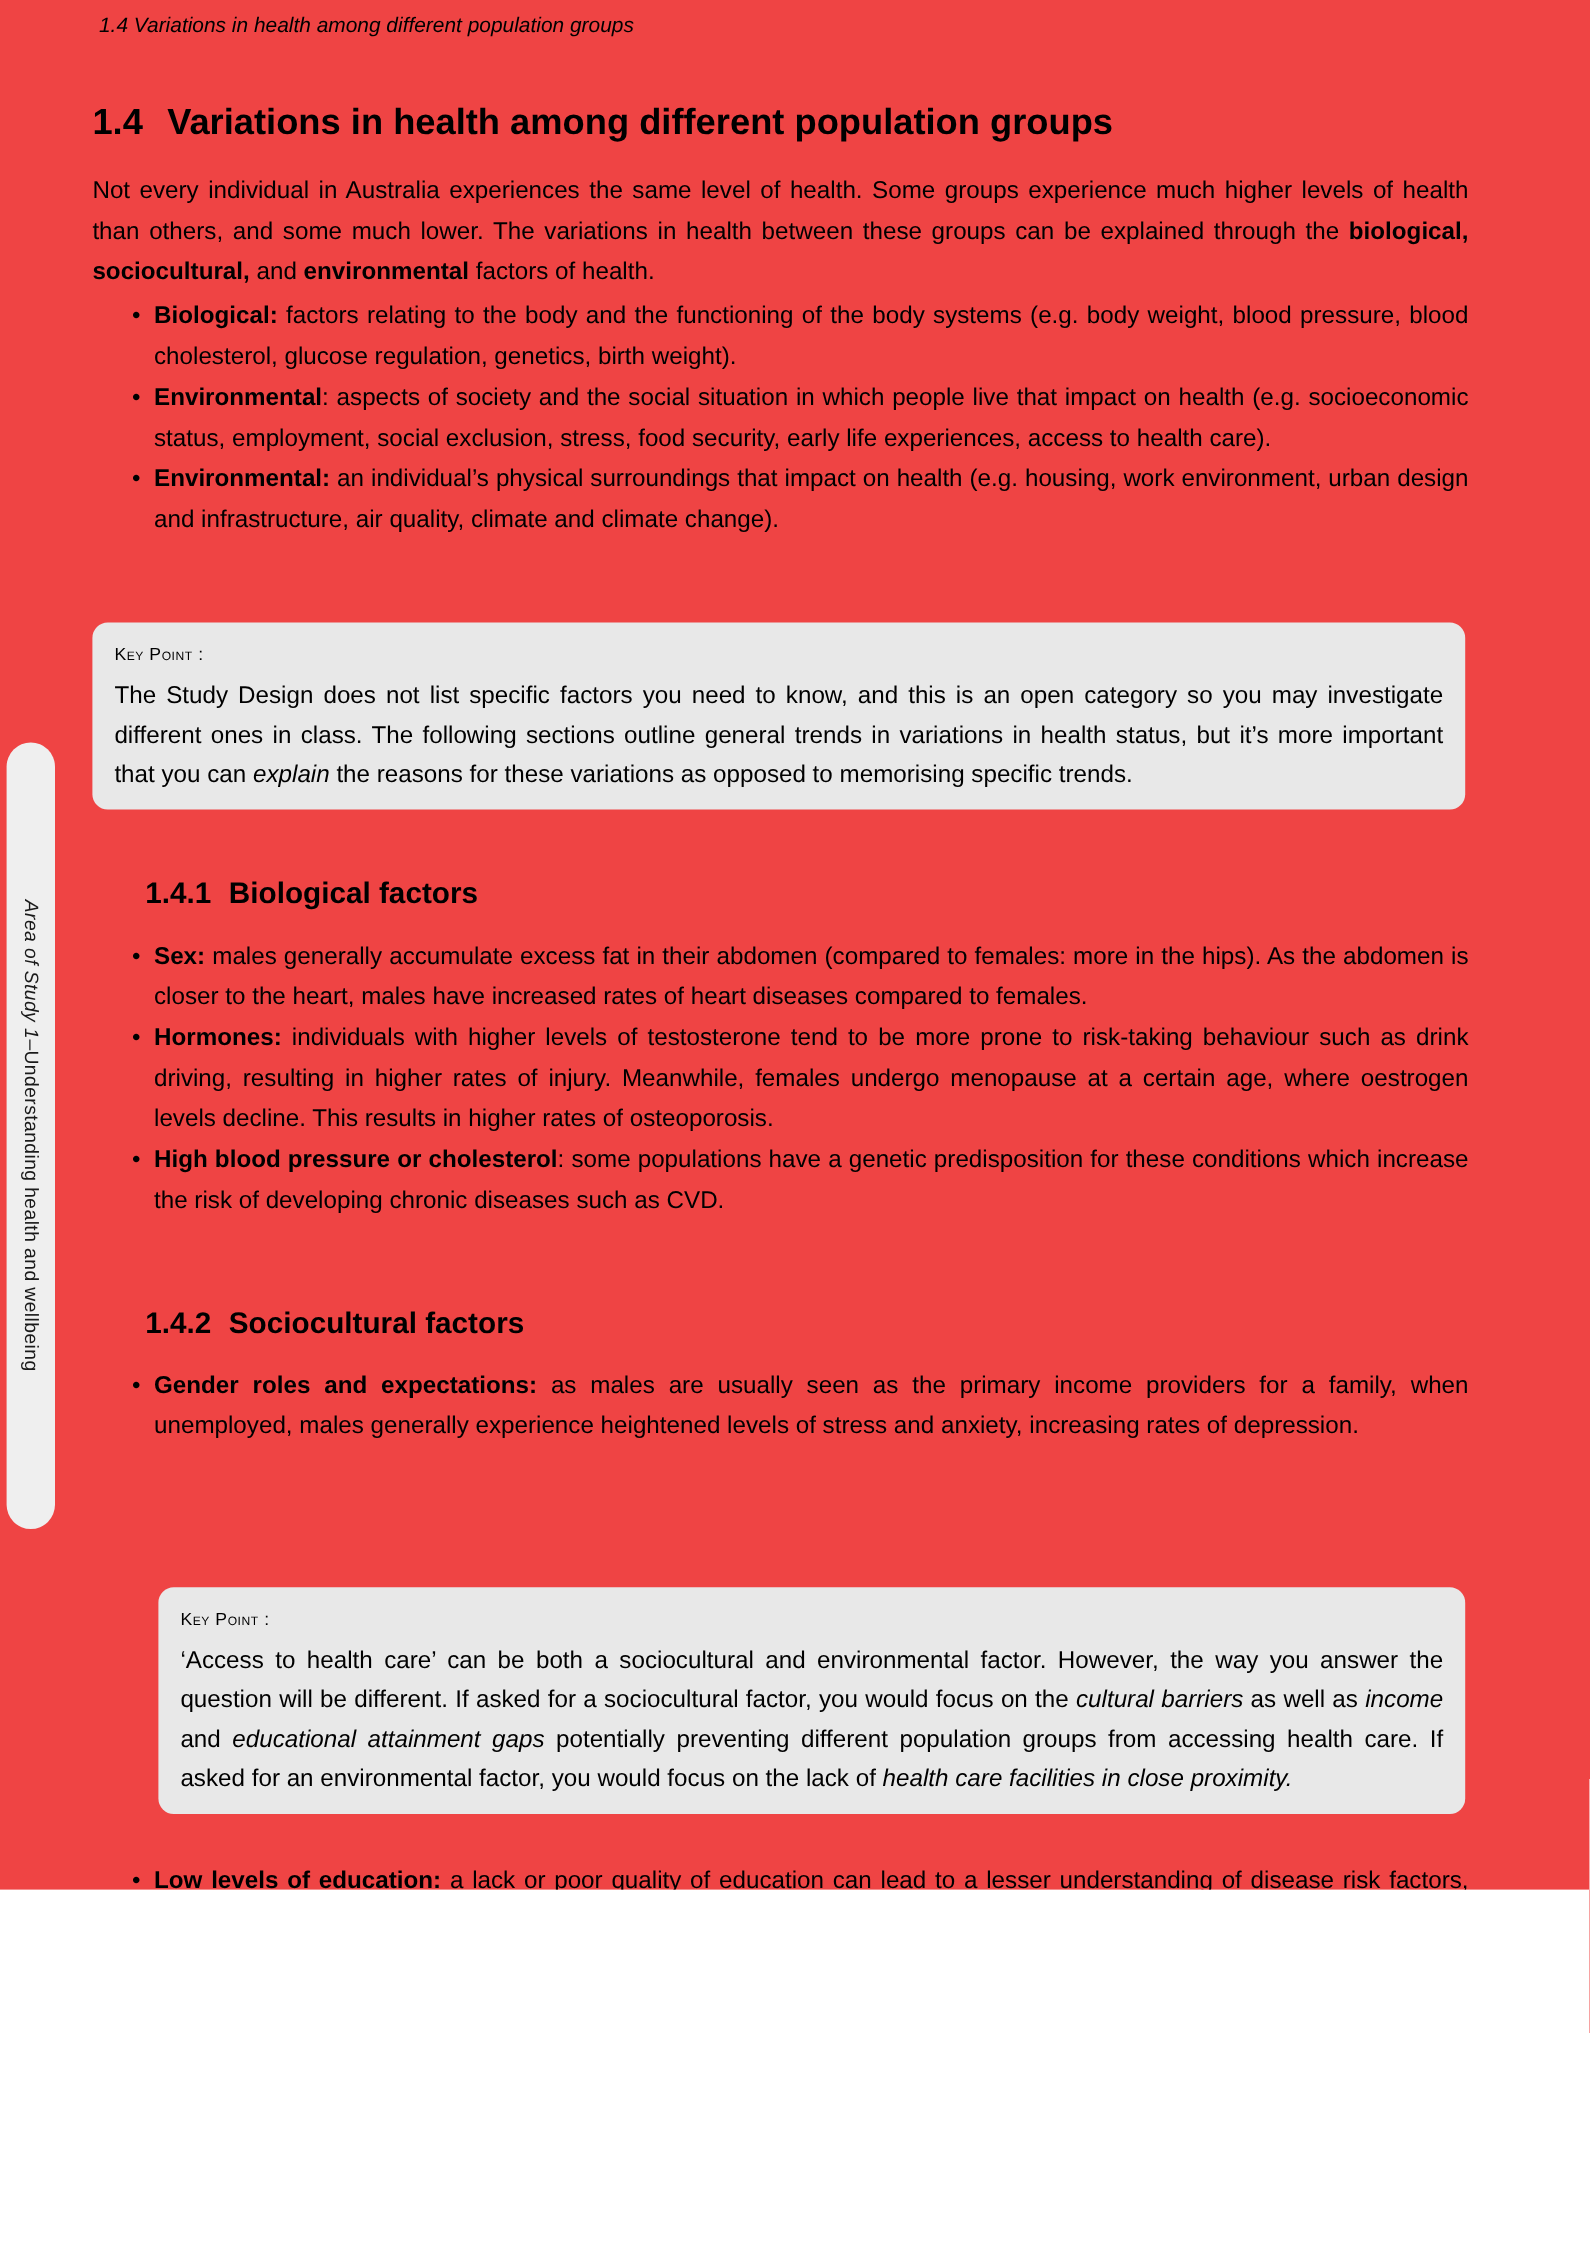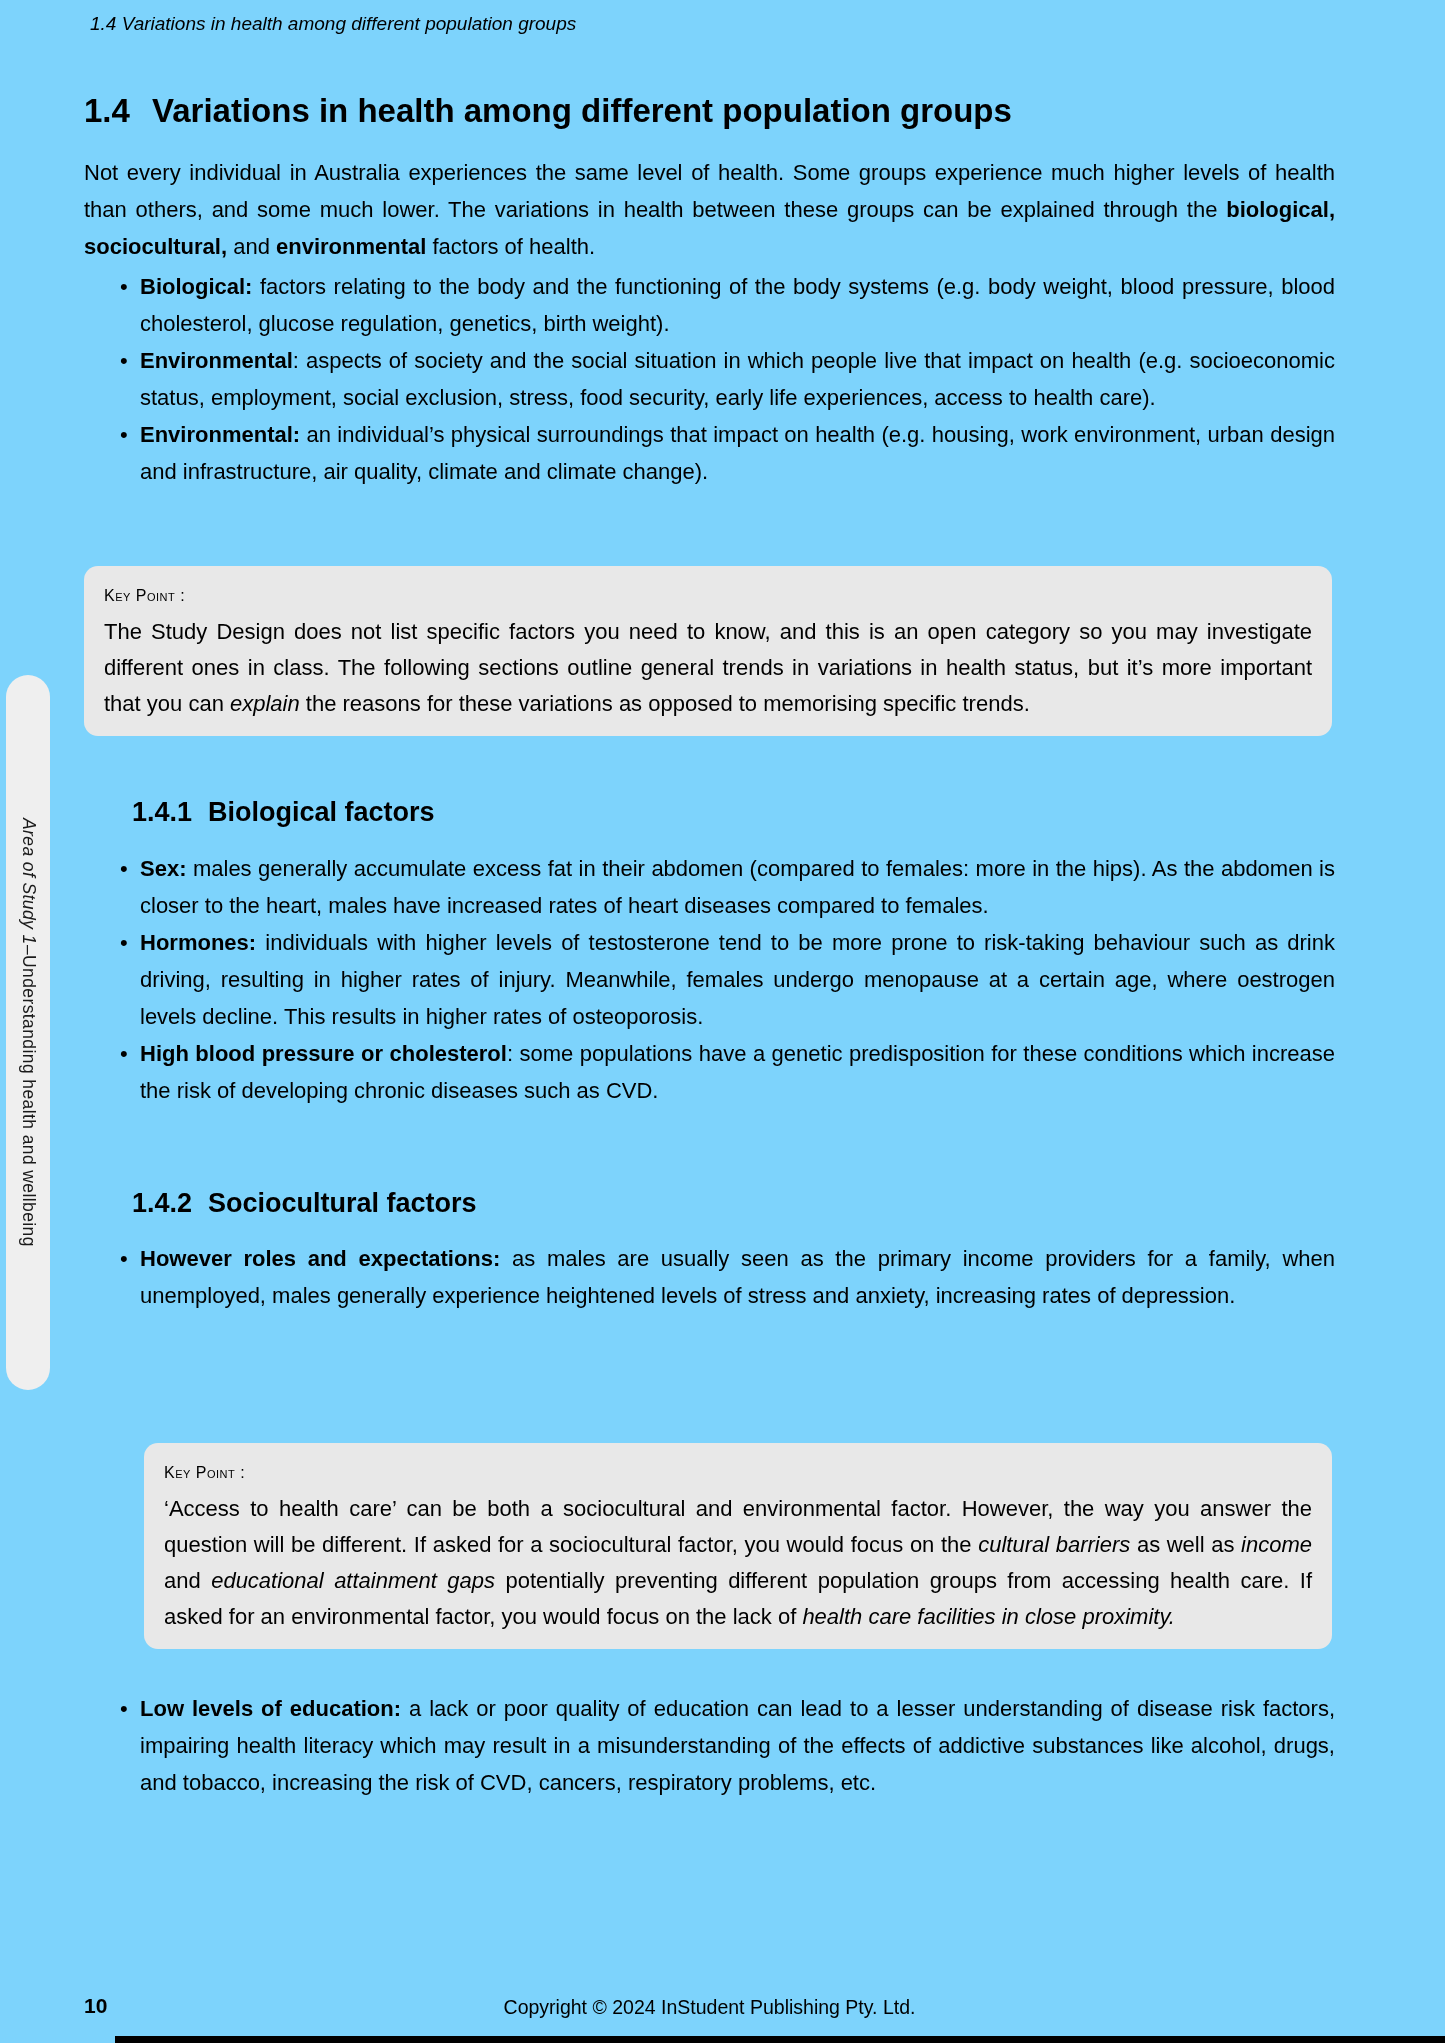--- a/index.html
+++ b/index.html
@@ -1,17 +1,17 @@
 <!DOCTYPE html>
 <html style="--keypoint-box-bg: #e8e8e8; --sidebar-tab-bg: #efefef; --page-edge-bar: #000000;"><head>
 <meta charset="utf-8">
 <style>
   html,body{margin:0;padding:0;background:#ffffff;}
   body{font-family:"Liberation Sans","DejaVu Sans",sans-serif;color:#000;}
-  .page{position:relative;width:1445px;height:2043px;background:#7dd3fc;overflow:hidden;}
+  .page{position:relative;width:1445px;height:1718px;background:#ef4444;overflow:hidden;}
   .abs{position:absolute;}
   .just{text-align:justify;}
   .b{font-weight:bold;}
   .i{font-style:italic;}
 
   .running-header{left:90px;top:13px;font-size:19px;font-style:italic;}
 
   .h1{left:84px;top:92px;margin:0;font-size:33px;font-weight:bold;white-space:nowrap;}
   .h1 .hnum{display:inline-block;width:68px;}
 
@@ -74,21 +74,21 @@
 
   <ul class="abs blist body-text just list-bio">
     <li><span class="b">Sex:</span><span> males generally accumulate excess fat in their abdomen (compared to females: more in the hips). As the abdomen is closer to the heart, males have increased rates of heart diseases compared to females.</span></li>
     <li><span class="b">Hormones:</span><span> individuals with higher levels of testosterone tend to be more prone to risk-taking behaviour such as drink driving, resulting in higher rates of injury. Meanwhile, females undergo menopause at a certain age, where oestrogen levels decline. This results in higher rates of osteoporosis.</span></li>
     <li><span class="b">High blood pressure or cholesterol</span><span>: some populations have a genetic predisposition for these conditions which increase the risk of developing chronic diseases such as CVD.</span></li>
   </ul>
 
   <h2 class="abs h2 h2-socio"><span class="hnum">1.4.2</span><span>Sociocultural factors</span></h2>
 
   <ul class="abs blist body-text just list-socio">
-    <li><span class="b">However roles and expectations:</span><span> as males are usually seen as the primary income providers for a family, when unemployed, males generally experience heightened levels of stress and anxiety, increasing rates of depression.</span></li>
+    <li><span class="b">Gender roles and expectations:</span><span> as males are usually seen as the primary income providers for a family, when unemployed, males generally experience heightened levels of stress and anxiety, increasing rates of depression.</span></li>
   </ul>
 
   <div class="abs kp kp2">
     <div class="kp-label">Key Point :</div>
     <p class="just"><span>‘Access to health care’ can be both a sociocultural and environmental factor. However, the way you answer the question will be different. If asked for a sociocultural factor, you would focus on the </span><span class="i">cultural barriers</span><span> as well as </span><span class="i">income</span><span> and </span><span class="i">educational attainment gaps</span><span> potentially preventing different population groups from accessing health care. If asked for an environmental factor, you would focus on the lack of </span><span class="i">health care facilities in close proximity.</span></p>
   </div>
 
   <ul class="abs blist body-text just list-final">
     <li><span class="b">Low levels of education:</span><span> a lack or poor quality of education can lead to a lesser understanding of disease risk factors, impairing health literacy which may result in a misunderstanding of the effects of addictive substances like alcohol, drugs, and tobacco, increasing the risk of CVD, cancers, respiratory problems, etc.</span></li>
   </ul>

